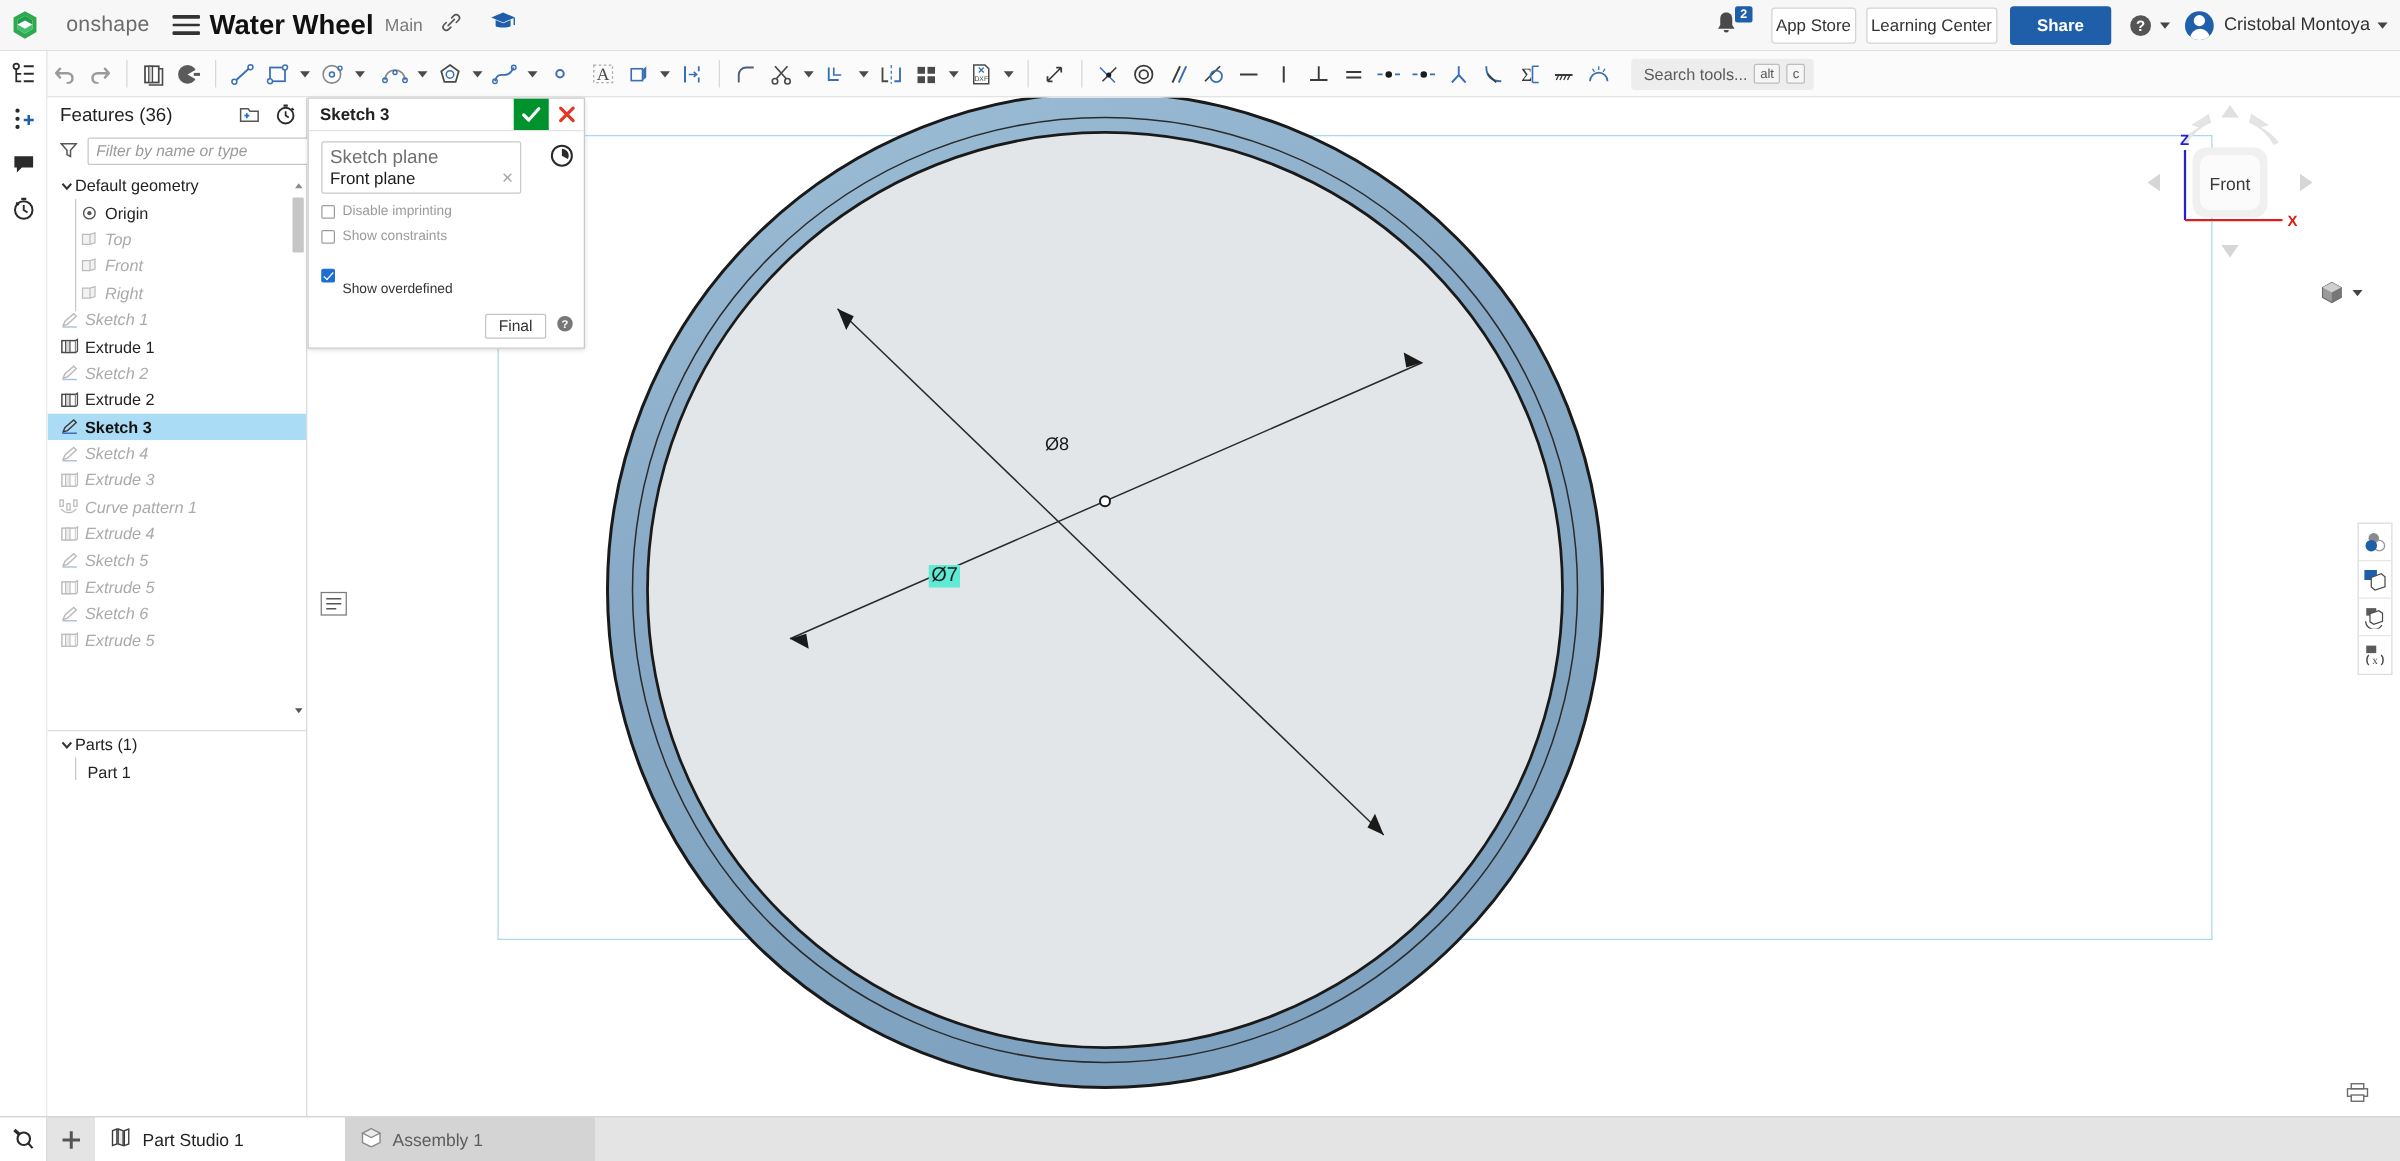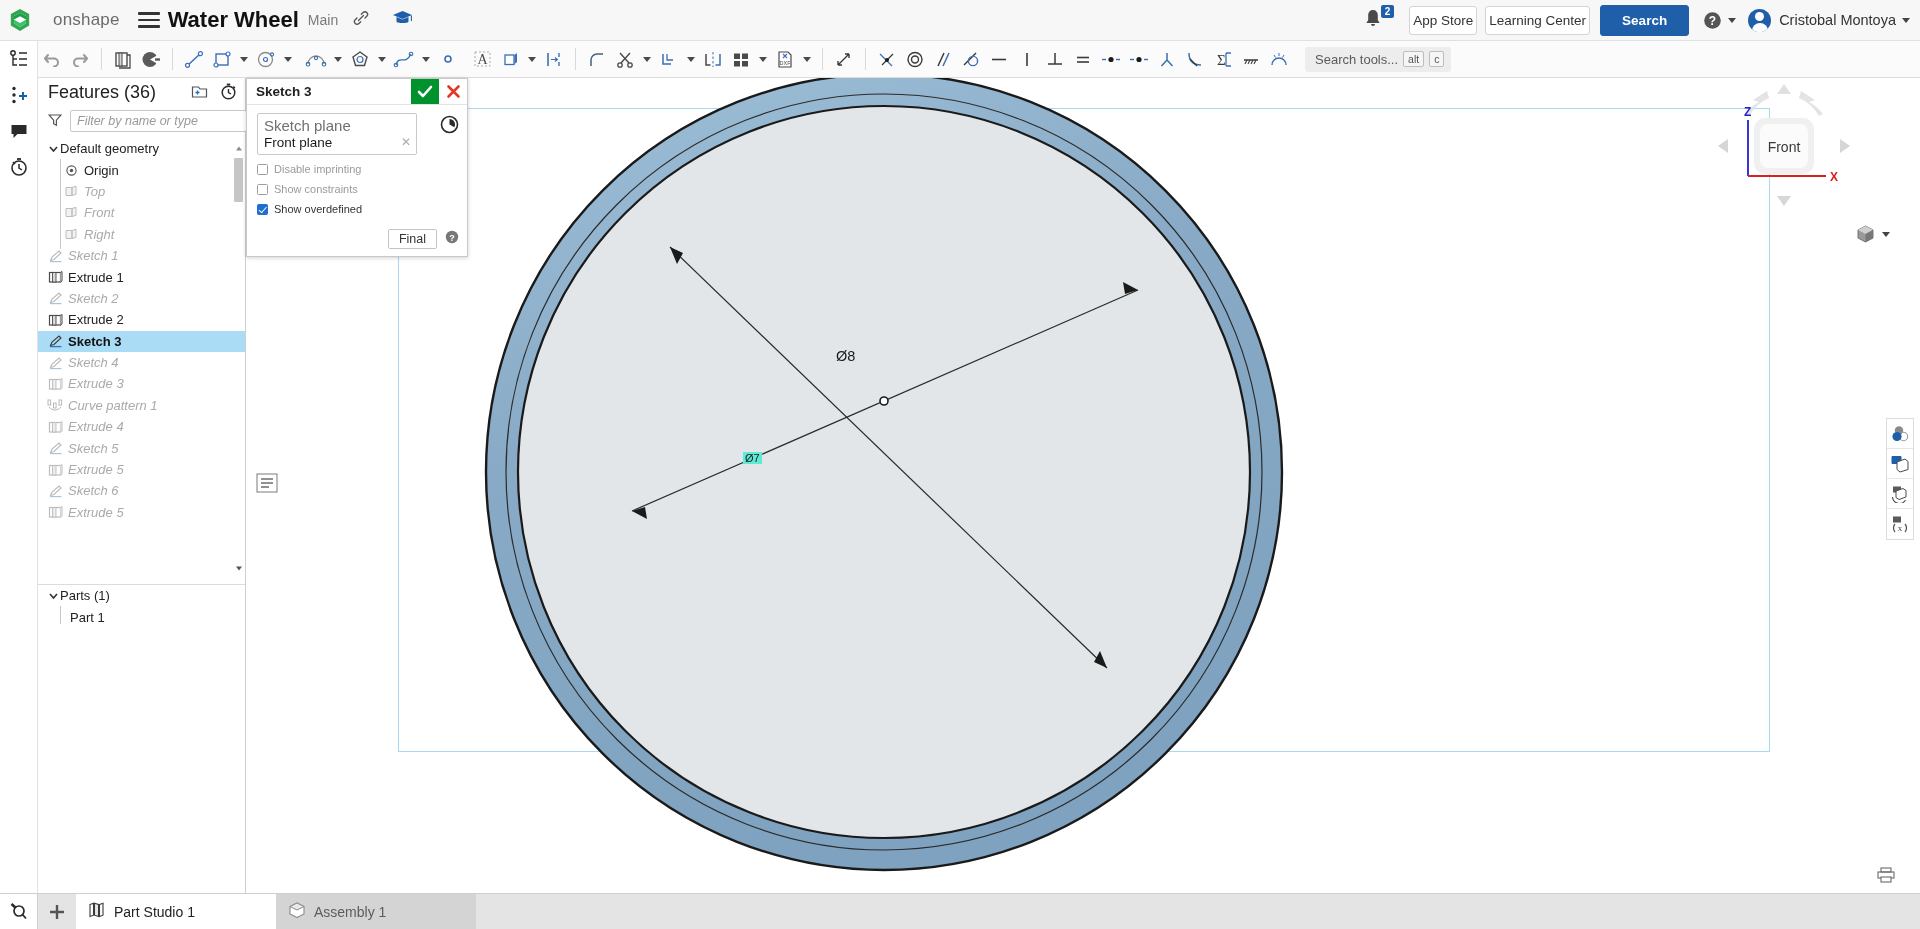--- a/index.html
+++ b/index.html
@@ -92,21 +92,21 @@
 
   
   .tree-panel {
     position:absolute; top:78px; left:38px; width:208px; height:815px;
     background:#fff; border-right:1px solid #cfcfcf; font-size:13px;
   }
   .tree-head {
     display:flex; align-items:center; height:30px; padding:0 8px 0 10px;
     border-bottom: 1px solid transparent;
   }
-  .tree-head .title { font-size:18px; color:#222; font-weight:normal; }
+  .tree-head .title { font-size:15px; color:#222; font-weight:normal; }
   .tree-head .hicons { margin-left:auto; display:flex; gap:12px; align-items:center; }
   .filter-row { display:flex; align-items:center; padding: 2px 8px 6px 10px; gap:8px; }
   .filter-input {
     flex:1; height:22px; border:1px solid #c8c8c8; border-radius:2px;
     font-size:12.5px; color:#555; padding:0 6px; font-style:italic;
     font-family:"Liberation Sans", sans-serif; background:#fff;
   }
   .filter-input::placeholder { color:#9a9a9a; font-style:italic; }
   .tree-scroll { position:relative; height:440px; overflow:hidden; }
   .tree-row {
@@ -143,21 +143,21 @@
   .field .fclear { position:absolute; right:5px; bottom:5px; color:#a9a9a9; font-size:12px; cursor:pointer; }
   .clock-btn { position:absolute; right:8px; top:10px; cursor:pointer; }
   .cb-row { display:flex; align-items:center; margin-top:8px; cursor:pointer; }
   .cbox { width:11px; height:11px; border:1px solid #9e9e9e; background:#fff; border-radius:1.5px; margin-right:6px; flex:0 0 auto; }
   .cbox.checked { background:#1f6fd0; border-color:#1f6fd0; position:relative; }
   .cbox.checked::after {
     content:""; position:absolute; left:3px; top:0.5px; width:3px; height:6.5px;
     border:solid #fff; border-width:0 1.6px 1.6px 0; transform:rotate(42deg);
   }
   .cb-row .cl { font-size:11px; color:#9b9b9b; }
-  .cb-row.on .cl { color:#333; }
+  .cb-row.on .cl { color:#333;margin-top:22px; }
   .dlg-foot { display:flex; align-items:center; justify-content:flex-end; padding: 6px 8px 7px 8px; gap:8px; }
   .final-btn { border:1px solid #c4c4c4; background:#fff; font-size:12.5px; color:#333; padding:2px 10px; border-radius:2px; cursor:pointer; }
 
   
   .canvas {
     position:absolute; top:78px; left:246px; right:0; bottom:36px; background:#ffffff; overflow:hidden;
   }
   .ghost-label {
     position:absolute; left:150px; top:12px; font-size:18px; color:#9dd0ef;
   }
@@ -232,21 +232,21 @@
     <div class="header-right">
       <div class="bell-wrap">
         <svg width="20" height="22" viewBox="0 0 20 22">
           <path d="M10 2 C7 2 5.2 4 5.2 7 L5.2 12 L3.4 15 L16.6 15 L14.8 12 L14.8 7 C14.8 4 13 2 10 2 Z" fill="#4a4a4a"></path>
           <path d="M8 16 a2 2 0 0 0 4 0 Z" fill="#4a4a4a"></path>
         </svg>
         <span class="bell-badge">2</span>
       </div>
       <button class="hdr-btn">App Store</button>
       <button class="hdr-btn">Learning Center</button>
-      <button class="share-btn">Search</button>
+      <button class="share-btn">Share</button>
       <div class="help-wrap">
         <svg width="19" height="19" viewBox="0 0 19 19">
           <circle cx="9.5" cy="9.5" r="8.3" fill="#555"></circle>
           <text x="9.5" y="14" font-size="12" font-family="Liberation Sans, sans-serif" fill="#fff" text-anchor="middle" font-weight="bold">?</text>
         </svg>
         <span class="caret"></span>
       </div>
       <div class="user-wrap">
         <div class="avatar"></div>
         <span class="user-name">Cristobal Montoya</span>
@@ -809,21 +809,21 @@
       <polygon points="861,590 848,584 854,573" fill="#1a1a1a"></polygon>
 
       <line x1="386" y1="433" x2="892" y2="212" stroke="#2a2a2a" stroke-width="1.2"></line>
       <polygon points="386,433 399,429 401,441" fill="#1a1a1a"></polygon>
       <polygon points="892,212 879,216 877,204" fill="#1a1a1a"></polygon>
 
       <circle cx="638" cy="323" r="4" fill="#ffffff" stroke="#1a1a1a" stroke-width="1.6"></circle>
     </svg>
 
     <div style="position:absolute; left:588px; top:270px; font-size:14.5px; color:#1a1a1a; background:#e2e6e8; padding:0 2px;">Ø8</div>
-    <div style="position:absolute; left:497px; top:374px; font-size:11px; color:#1a1a1a; background:#5eead4; padding:0 2px;">Ø7</div>
+    <div style="position:absolute; left:497px; top:374px; font-size:16px; color:#1a1a1a; background:#5eead4; padding:0 2px;">Ø7</div>
 
     <div class="panel-toggle" style="left:8px; top:392px;">
       <svg width="22" height="20" viewBox="0 0 22 20">
           <rect x="1" y="1" width="20" height="18" fill="#fff" stroke="#7a7a7a" stroke-width="1"></rect>
           <line x1="5" y1="6" x2="17" y2="6" stroke="#555" stroke-width="1.3"></line>
           <line x1="5" y1="10" x2="17" y2="10" stroke="#555" stroke-width="1.3"></line>
           <line x1="5" y1="14" x2="13" y2="14" stroke="#555" stroke-width="1.3"></line>
         </svg>
     </div>
 

